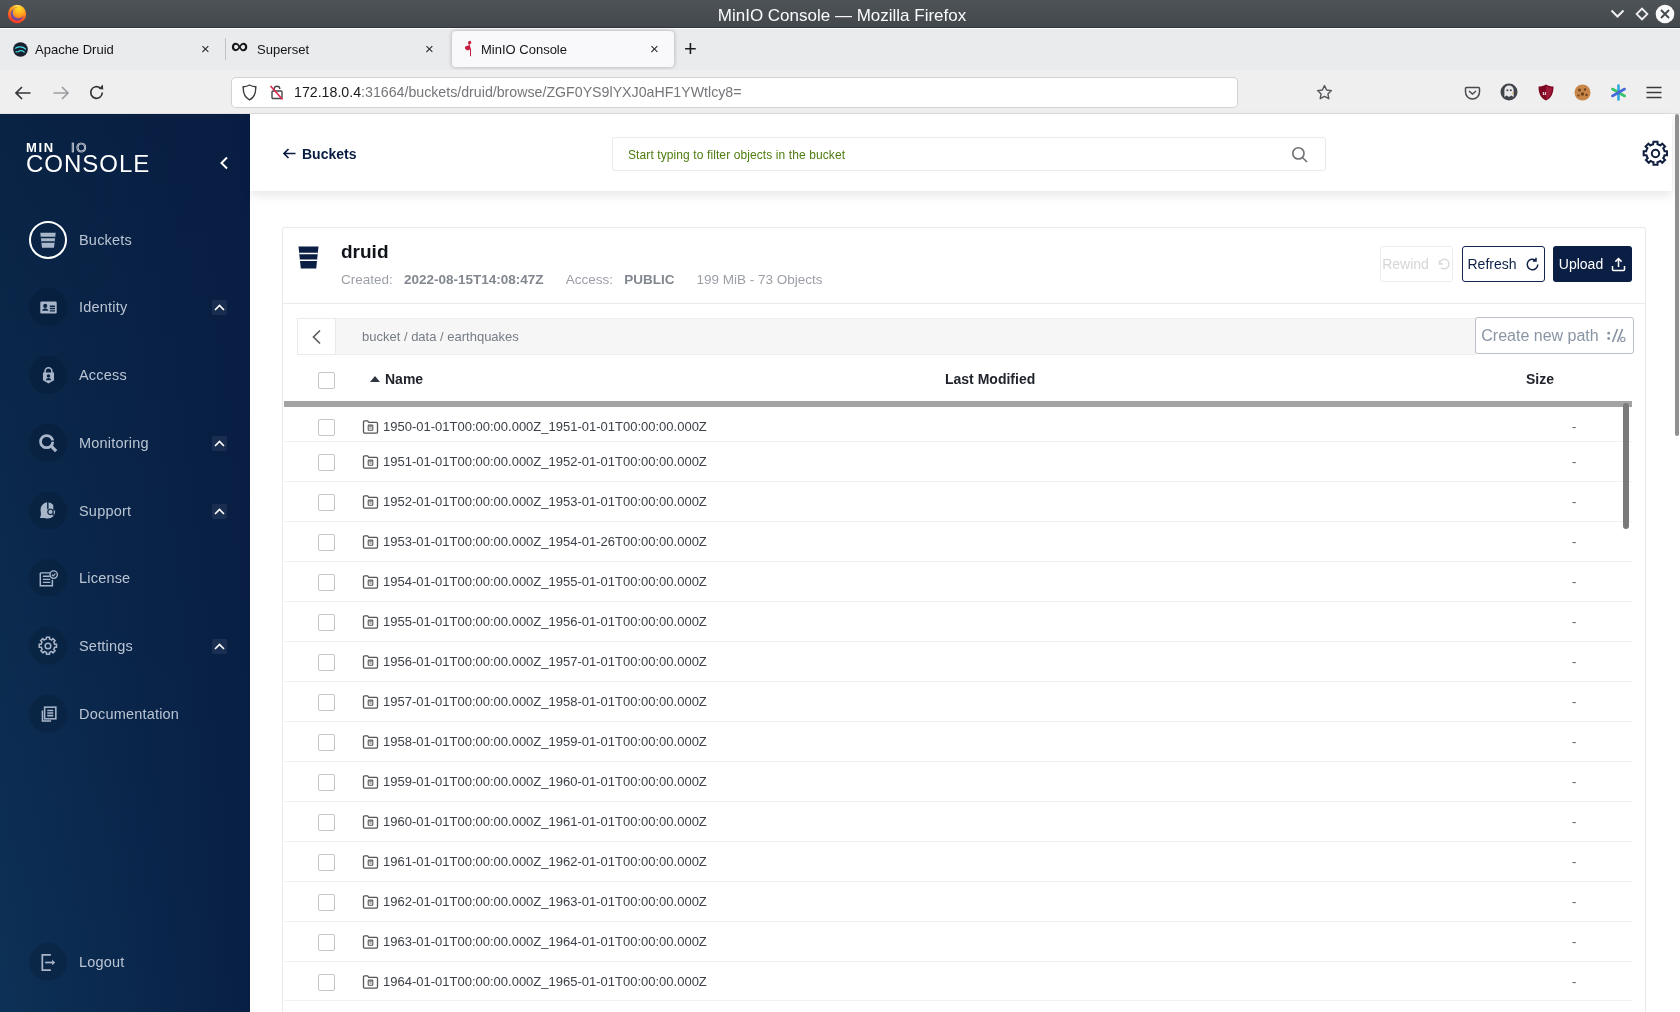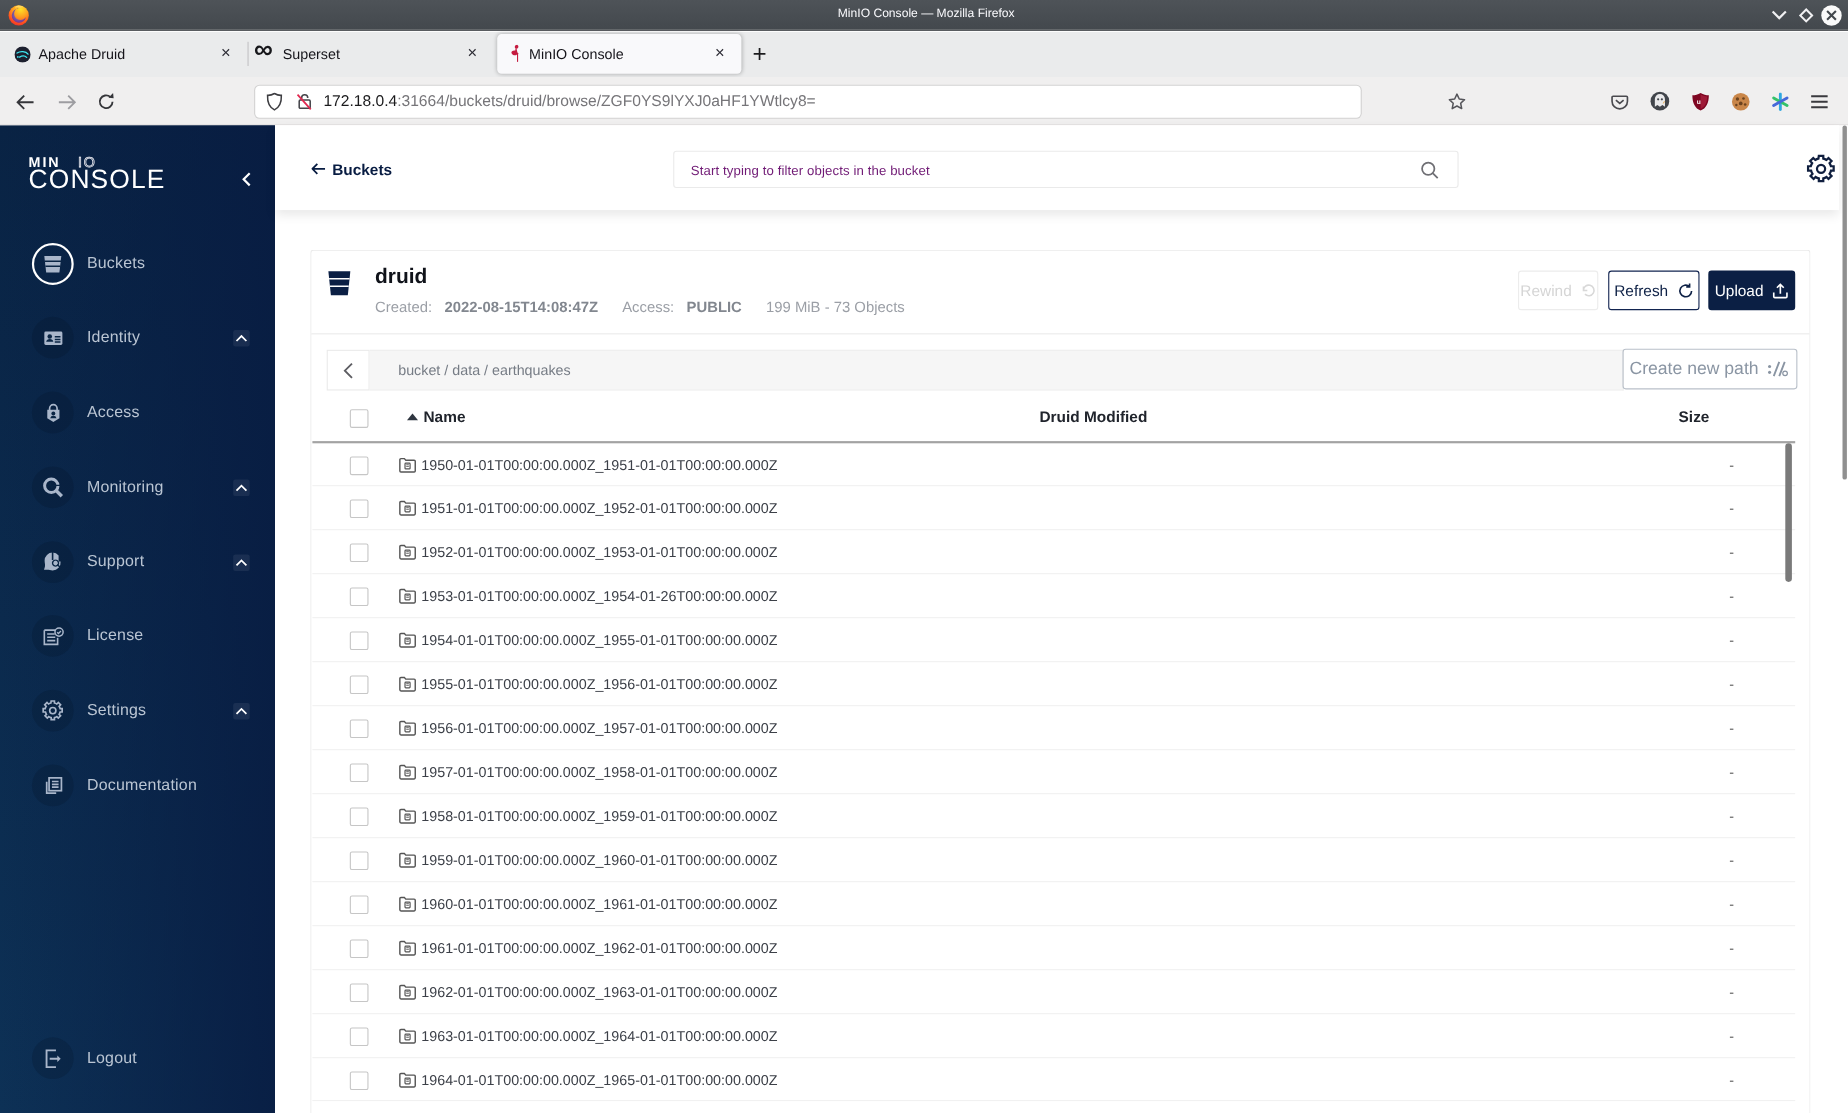--- a/index.html
+++ b/index.html
@@ -5,21 +5,21 @@
 <style>
   * { margin:0; padding:0; box-sizing:border-box; }
   html,body { width:1680px; height:1012px; overflow:hidden; }
   body { font-family:"Liberation Sans", sans-serif; background:#fff; position:relative; }
   .abs { position:absolute; }
 
   
   #titlebar { position:absolute; left:0; top:0; width:1680px; height:28px;
     background:linear-gradient(#4e5358, #43484d); border-bottom:1px solid #31353a; }
   #titlebar .wtitle { position:absolute; left:4px; right:0; top:6px; text-align:center;
-    color:#fbfbfe; font-size:11px; }
+    color:#fbfbfe; font-size:17px; }
   #tabbar { position:absolute; left:0; top:29px; width:1680px; height:41px; background:#eaebec; }
   .tab { position:absolute; top:2px; height:36px; display:flex; align-items:center; color:#15141a; font-size:13px; }
   .tab .tlabel { white-space:nowrap; }
   .tab .tclose { position:absolute; font-size:15px; color:#2b2a33; }
   .tabsep { position:absolute; top:9px; width:1px; height:22px; background:#c2c2c4; }
   #tab-active { left:452px; width:222px; background:#f9f9fb; border-radius:4px;
     box-shadow:0 0 4px rgba(0,0,0,.28); }
   #urlbar { position:absolute; left:0; top:70px; width:1680px; height:44px; background:#f0efef;
     border-bottom:1px solid #e0dfdf; }
   .navbtn { position:absolute; top:79px; color:#2b2a33; }
@@ -47,21 +47,21 @@
   #logo .minio .io { font-weight:400; color:transparent;padding-left:16px; -webkit-text-stroke:0.7px #efeff5; }
   #logo .console { position:absolute; left:0; top:11px; font-size:24px; font-weight:400; letter-spacing:1px; line-height:24px; }
 
   #main { position:absolute; left:250px; top:0; width:1422px; height:898px; background:#fff; }
   #pghead { position:absolute; left:0; top:0; width:1422px; height:77px; background:#fff;
     box-shadow:0 4px 10px rgba(0,0,0,.10); }
   #backlbl { position:absolute; left:52px; top:40px; transform:translateY(-50%);
     font-size:14px; font-weight:700; color:#081C42; }
   #searchbox { position:absolute; left:362px; top:23px; width:714px; height:34px; background:#fff;
     border:1px solid #eaeaea; border-radius:3px; }
-  #searchbox .ph { position:absolute; left:15px; top:10px; font-size:12px; color:#701a75; letter-spacing:.1px; }
+  #searchbox .ph { position:absolute; left:15px; top:10px; font-size:12px; color:#4d7c0f; letter-spacing:.1px; }
 
   
   #card { position:absolute; left:32px; top:113px; width:1364px; height:786px;
     border:1px solid #eaeaea; border-radius:3px 3px 0 0; border-bottom:none; background:#fff; }
   .btn { position:absolute; top:18px; height:36px; border-radius:3px; font-size:14px;
     display:flex; align-items:center; justify-content:center; gap:8px; }
   #btn-rewind { left:1097px; width:73px; border:1px solid #ececec; color:#d5d5d5; }
   #btn-refresh { left:1179px; width:83px; border:1px solid #122450; color:#0e2146; font-weight:400; }
   #btn-upload { left:1270px; width:79px; background:#0b1f44; color:#fff; }
   #bname { position:absolute; left:58px; top:13px; font-size:19px; font-weight:700; color:#10131a; }
@@ -82,21 +82,21 @@
   
   #thead { position:absolute; left:14px; top:133px; width:1336px; height:40px; }
   #thead .cb { top:11px; }
   .sortarrow { position:absolute; left:73px; top:15px; width:0; height:0;
     border-left:5.5px solid transparent; border-right:5.5px solid transparent; border-bottom:6.5px solid #2f3640; }
   .hname { position:absolute; left:88px; top:10px; font-size:14px; font-weight:700; color:#20242c; }
   .hmod  { position:absolute; left:648px; top:10px; font-size:14px; font-weight:700; color:#20242c; }
   .hsize { position:absolute; left:1229px; top:10px; font-size:14px; font-weight:700; color:#20242c; }
   #tbody { position:absolute; left:1px; top:173px; width:1348px; height:612px; }
   .trow { position:absolute; left:0; width:1348px; height:40px; border-top:1px solid #f1f1f1; }
-  .trow:nth-child(1) { border-top:2px solid #a3a3a3;text-align:right; }
+  .trow:nth-child(1) { border-top:6px solid #a3a3a3;text-align:right; }
   .trow:nth-child(15) { border-bottom:1px solid #f1f1f1;text-decoration:underline; }
   .cb { position:absolute; left:34px; width:17px; height:17px; top:11.5px;
     border:1px solid #c6c6c6; border-radius:2px; background:#fff; }
   #thead .cb { left:21px; }
   .foldico { position:absolute; left:78px; top:12px; }
   .fname { position:absolute; left:99px; top:12px; font-size:13px; color:#3c4048; }
   .fsize { position:absolute; left:1288px; top:12px; font-size:13px; color:#5a5a5a; }
   #innerscroll { position:absolute; left:1340px; top:175px; width:6px; height:126px;
     background:#7a7a7a; border-radius:3px; }
   #winscroll { position:absolute; left:1675px; top:114px; width:4px; height:322px;
@@ -413,21 +413,21 @@
             <path d="M10.5 1 L5.5 14 M15.5 1 L10.5 14" stroke="#8a95a3" stroke-width="1.7"></path>
             <circle cx="15.8" cy="11.4" r="2.1" fill="none" stroke="#8a95a3" stroke-width="1.1"></circle>
           </svg>
         </div>
       </div>
 
       <div id="thead">
         <span class="cb"></span>
         <span class="sortarrow"></span>
         <span class="hname">Name</span>
-        <span class="hmod">Druid Modified</span>
+        <span class="hmod">Last Modified</span>
         <span class="hsize">Size</span>
       </div>
       <div id="tbody">
       <div class="trow" style="top:0px">
         <span class="cb"></span>
         <span class="foldico"><svg width="17" height="16" viewBox="0 0 17 16">
                 <path d="M1.5 4.2 V2.9 a1 1 0 0 1 1-1 h3.1 l1.3 1.5 h7.6 a1 1 0 0 1 1 1 v8.7 a1 1 0 0 1 -1 1 h-12 a1 1 0 0 1 -1-1 z" fill="none" stroke="#555" stroke-width="1.3"></path>
                 <rect x="6.2" y="6.1" width="4.6" height="5.2" rx="0.7" fill="none" stroke="#555" stroke-width="1.1"></rect>
                 <path d="M7.3 7.5h2.4M7.3 9h2.4" stroke="#555" stroke-width="0.8"></path>
               </svg></span>

